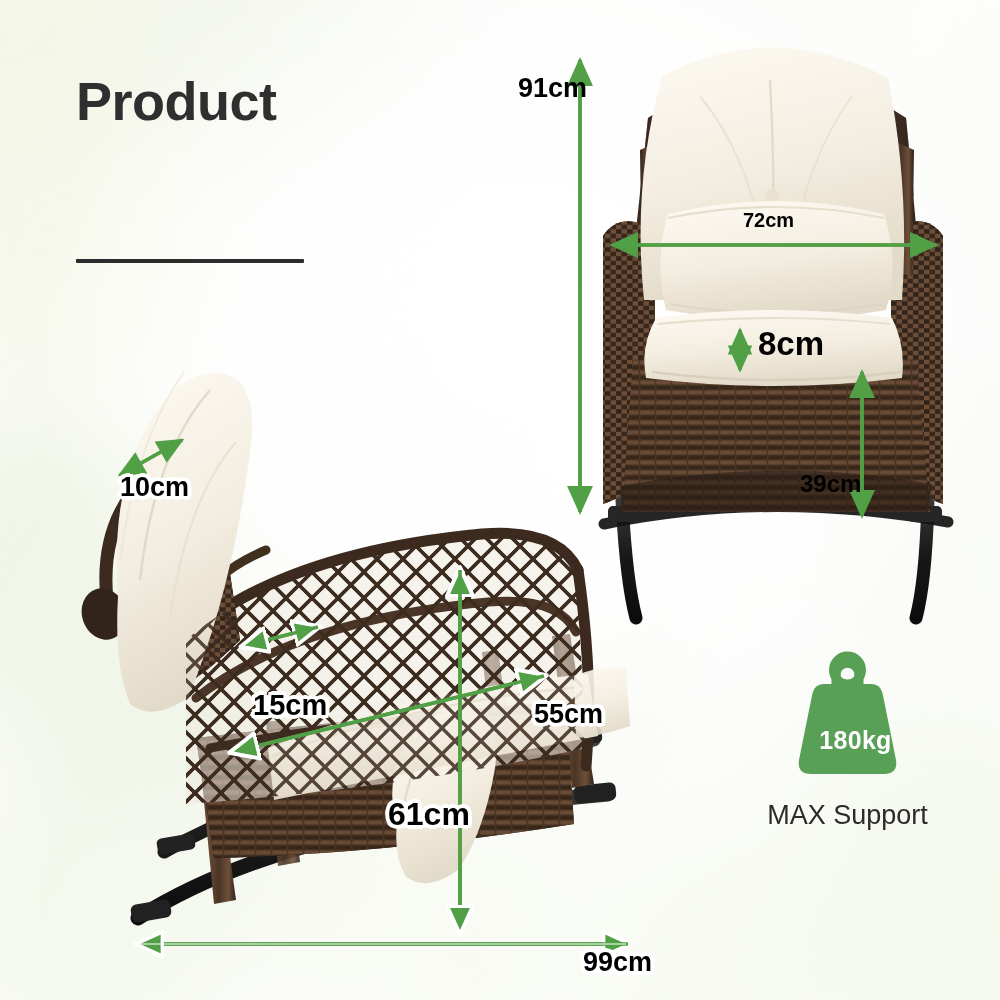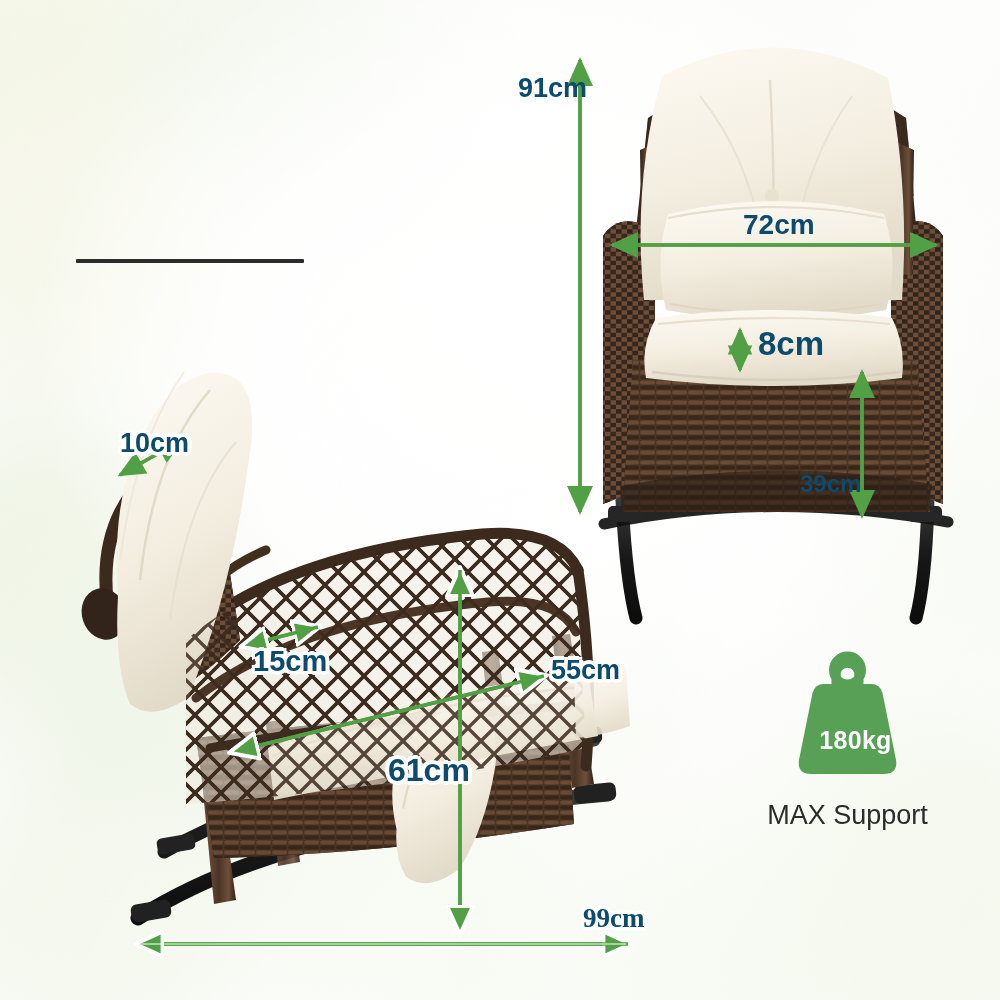--- a/index.html
+++ b/index.html
@@ -18,26 +18,26 @@
   .bg .veil2{position:absolute;inset:0;
     background:radial-gradient(ellipse 620px 520px at 52% 34%,rgba(255,255,255,.95) 0%,rgba(255,255,255,.80) 45%,rgba(255,255,255,0) 80%);}
 
   
   .title{position:absolute;left:76px;top:72px;width:430px;
     font-size:54px;line-height:1.09;font-weight:bold;color:#2f2f2f;letter-spacing:-.5px;}
   .title-rule{position:absolute;left:76px;top:259px;width:228px;height:4px;
     background:#2c2c2c;border-radius:1px;}
 
   
-  .dlabel{position:absolute;font-weight:bold;color:#0c4a6e;white-space:nowrap;}
+  .dlabel{position:absolute;font-weight:bold;color:#000000;white-space:nowrap;}
   .dlabel.halo{ text-shadow:
       -3px -3px 0 #fff, 0 -3px 0 #fff, 3px -3px 0 #fff,
       -3px  0   0 #fff,               3px  0   0 #fff,
       -3px  3px 0 #fff, 0  3px 0 #fff, 3px  3px 0 #fff,
-      -4px  0   0 #fff, 4px 0 0 #fff, 0 -4px 0 #fff, 0 4px 0 #fff;}
+      -4px  0   0 #fff, 4px 0 0 #fff, 0 -4px 0 #fff, 0 4px 0 #fff; margin-top: 44px;}
 
   
   svg.layer{position:absolute;left:0;top:0;width:1000px;height:1000px;overflow:visible;}
 
   
   .maxblock{position:absolute;left:740px;top:648px;width:215px;text-align:center;}
   .wlabel{position:absolute;left:16px;right:0;top:78px;color:#ffffff;font-size:25px;font-weight:bold;letter-spacing:.3px;}
   .maxtext{position:absolute;left:0;right:0;top:152px;font-size:27px;font-weight:normal;color:#2b2b2b;}
 </style>
 </head>
@@ -57,20 +57,21 @@
     <div class="blob" style="left:760px;top:700px;width:320px;height:340px;background:#d6e6bd;"></div>
     <div class="blob" style="left:830px;top:380px;width:280px;height:300px;background:#e4edd3;"></div>
     <div class="blob" style="left:700px;top:-60px;width:340px;height:280px;background:#eef1e3;"></div>
     <div class="blob" style="left:330px;top:330px;width:320px;height:300px;background:#e8f0dc;"></div>
     <div class="blob" style="left:420px;top:560px;width:260px;height:260px;background:#dde9c8;"></div>
     <div class="veil"></div>
     <div class="veil2"></div>
   </div>
 
   <div class="title">
+    <div>Product</div>
   </div>
   <div class="title-rule"></div>
 
   <svg class="layer" viewBox="0 0 1000 1000">
     <defs>
       <linearGradient id="wickerV" x1="0" y1="0" x2="1" y2="0">
         <stop offset="0" stop-color="#33241b"></stop>
         <stop offset=".25" stop-color="#6b4c37"></stop>
         <stop offset=".55" stop-color="#4a3526"></stop>
         <stop offset=".8" stop-color="#6e5039"></stop>
@@ -280,35 +281,35 @@
 
     <g>
       <line x1="138" y1="944" x2="628" y2="944" stroke="#52a046" stroke-width="3.4" marker-end="url(#ahs)" stroke-linecap="butt"></line>
       <line x1="628" y1="944" x2="138" y2="944" stroke="#52a046" stroke-width="3.4" marker-end="url(#ahs)" stroke-linecap="butt"></line>
       <line x1="140" y1="944" x2="626" y2="944" stroke="#ffffff" stroke-width="1.1"></line>
     </g>
   </svg>
 
   <div class="dlabel" style="left:518px;top:73px;font-size:27px;">91cm</div>
 
-  <div class="dlabel" style="left:743px;top:209px;font-size:28px;">72cm</div>
+  <div class="dlabel" style="left:743px;top:209px;font-size:20px;">72cm</div>
 
   <div class="dlabel" style="left:758px;top:325px;font-size:33px;">8cm</div>
 
   <div class="dlabel" style="left:800px;top:470px;font-size:24px;">39cm</div>
 
   <div class="dlabel halo" style="left:120px;top:428px;font-size:27px;">10cm</div>
 
   <div class="dlabel halo" style="left:253px;top:645px;font-size:29px;">15cm</div>
 
-  <div class="dlabel halo" style="left:551px;top:655px;font-size:27px;text-align:center;">55cm</div>
+  <div class="dlabel halo" style="left:534px;top:655px;font-size:27px;text-align:center;">55cm</div>
 
   <div class="dlabel halo" style="left:388px;top:752px;font-size:32px;">61cm</div>
 
-  <div class="dlabel halo" style="left:583px;top:903px;font-size:27px;font-family:Liberation Serif, serif;">99cm</div>
+  <div class="dlabel halo" style="left:583px;top:903px;font-size:27px;">99cm</div>
 
   <div class="maxblock">
     <svg width="215" height="140" viewBox="0 0 215 140" style="position:absolute;left:0;top:0;">
       <path d="M96.5 30 a11.5 11.5 0 1 1 22 0 a11.5 11.5 0 1 1 -22 0 z
                M99 12 a18 18 0 0 1 17 0" fill="none" stroke="#58a055" stroke-width="9"></path>
       <circle cx="107.5" cy="22" r="14" fill="none" stroke="#58a055" stroke-width="9"></circle>
       <path d="M84 36 L131 36 Q140 36 142.5 45 L156 112 Q158 126 144 126 L71 126 Q57 126 59 112 L72.5 45 Q75 36 84 36 z" fill="#58a055"></path>
     </svg>
     <div class="wlabel">180kg</div>
     <div class="maxtext">MAX Support</div>

